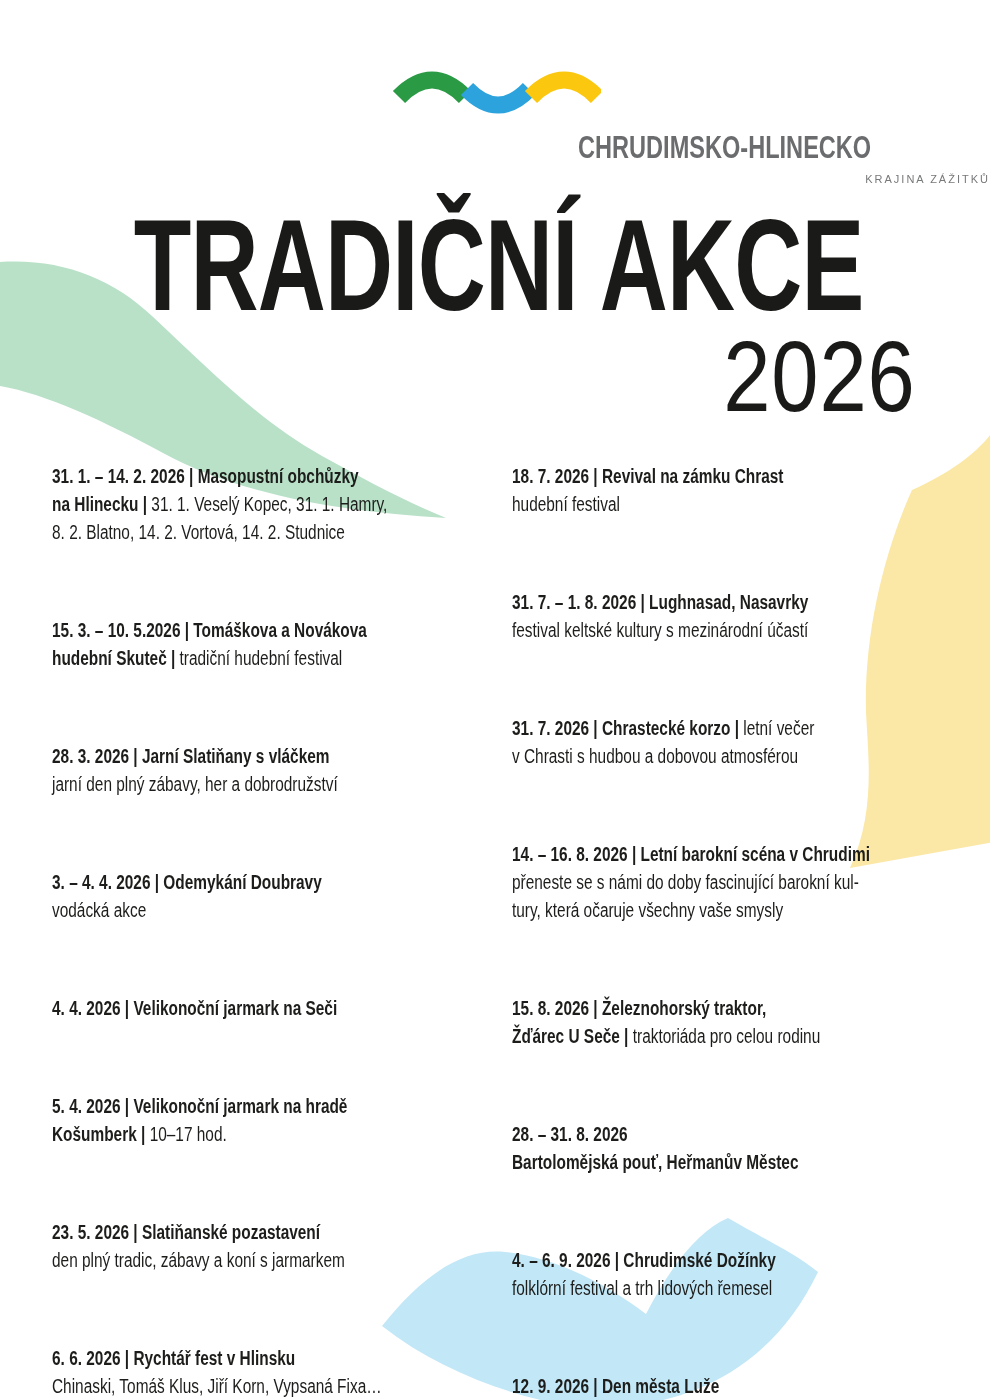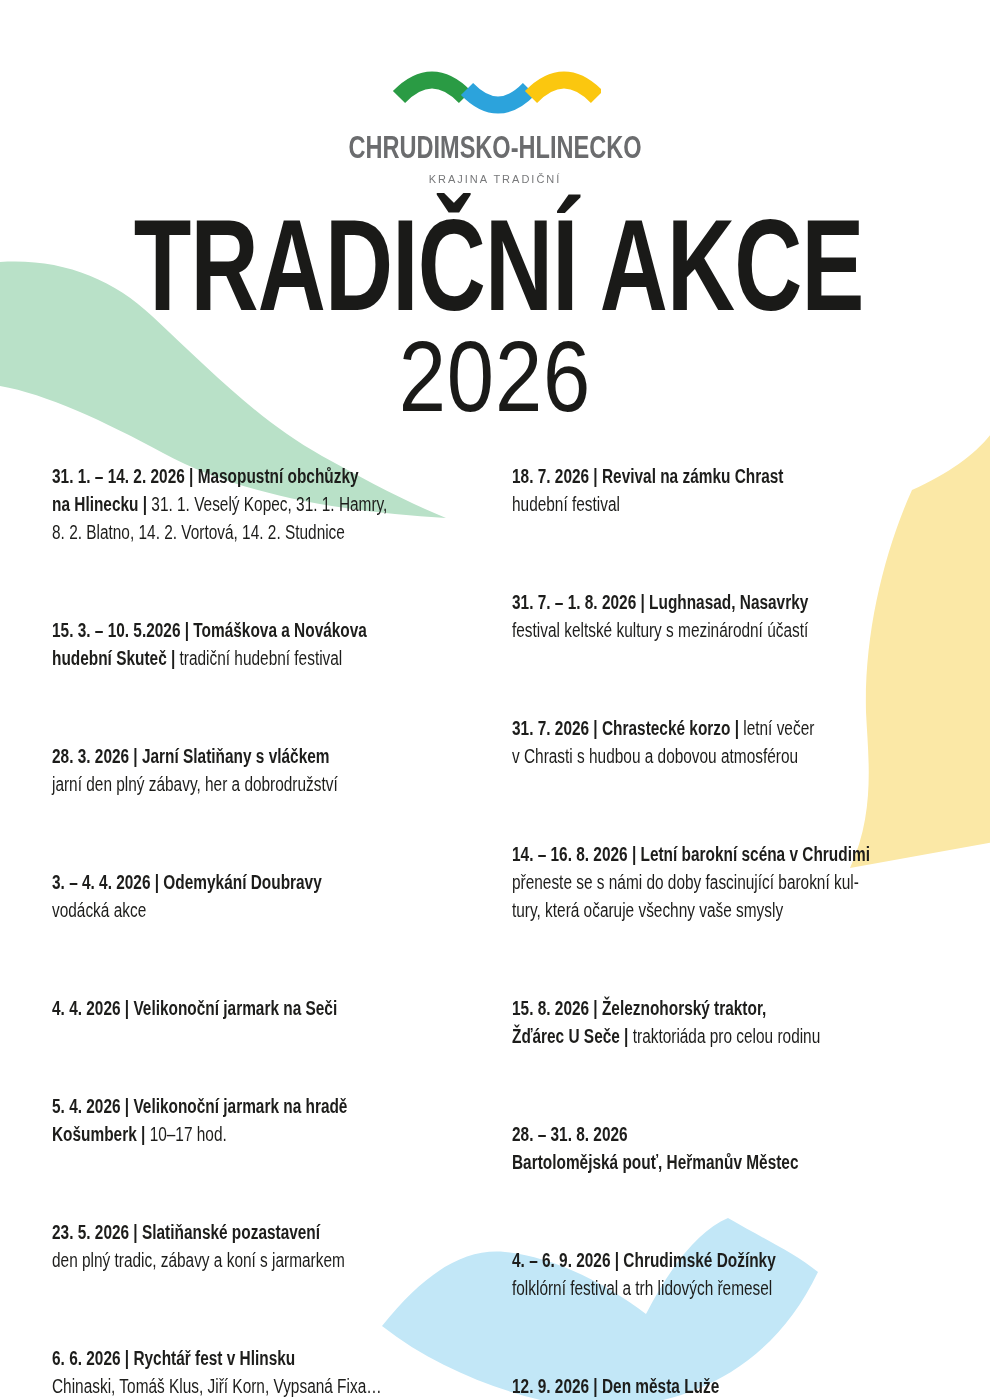--- a/index.html
+++ b/index.html
@@ -3,21 +3,21 @@
 <meta charset="utf-8">
 <style>
   html,body { margin:0; padding:0; background:#ffffff; }
   .page {
     position:relative; width:990px; height:1400px; overflow:hidden;
     background:#ffffff; color:#1d1d1b;
     font-family:"Liberation Sans", sans-serif;
   }
   .bg { position:absolute; left:0; top:0; z-index:0; }
 
-  .header { position:relative; z-index:1; text-align:center; }
+  .header { position:relative; z-index:1; text-align:right; }
   .logo-waves { display:block; margin:54px auto 0; }
   .brand {
     font-weight:bold; font-size:31px; line-height:1; color:#6b6c6e;
     transform:scaleX(0.76); transform-origin:50% 50%;
     margin-top:14px; white-space:nowrap;
   }
   .tagline {
     font-size:11px; line-height:1; color:#77787a;
     letter-spacing:2px; margin-top:11px; white-space:nowrap;
   }
@@ -60,21 +60,21 @@
   </svg>
 
   <div class="header">
 
     <svg class="logo-waves" width="212" height="64" viewBox="388 48 212 64" aria-hidden="true">
       <path d="M 398,91 Q 431,57 464,91" fill="none" stroke-width="17" stroke="#2a9b44"></path>
       <path d="M 466,83 Q 497,115 528,83" fill="none" stroke-width="17" stroke="#2ca3dc"></path>
       <path d="M 530,91 Q 563,57 596,91" fill="none" stroke-width="17" stroke="#fbc70f"></path>
     </svg>
     <div class="brand">CHRUDIMSKO-HLINECKO</div>
-    <div class="tagline">KRAJINA TRADIČNÍ</div>
+    <div class="tagline">KRAJINA ZÁŽITKŮ</div>
     <div class="title">TRADIČNÍ AKCE</div>
     <div class="year">2026</div>
   </div>
 
   <div class="col col-left">
     <div class="event"><span class="eb">31. 1. – 14. 2. 2026 | Masopustní obchůzky
 na Hlinecku | </span><span class="er">31. 1. Veselý Kopec, 31. 1. Hamry,
 8. 2. Blatno, 14. 2. Vortová, 14. 2. Studnice</span></div>
     <div class="event"><span class="eb">15. 3. – 10. 5.2026 | Tomáškova a Novákova
 hudební Skuteč | </span><span class="er">tradiční hudební festival</span></div>

